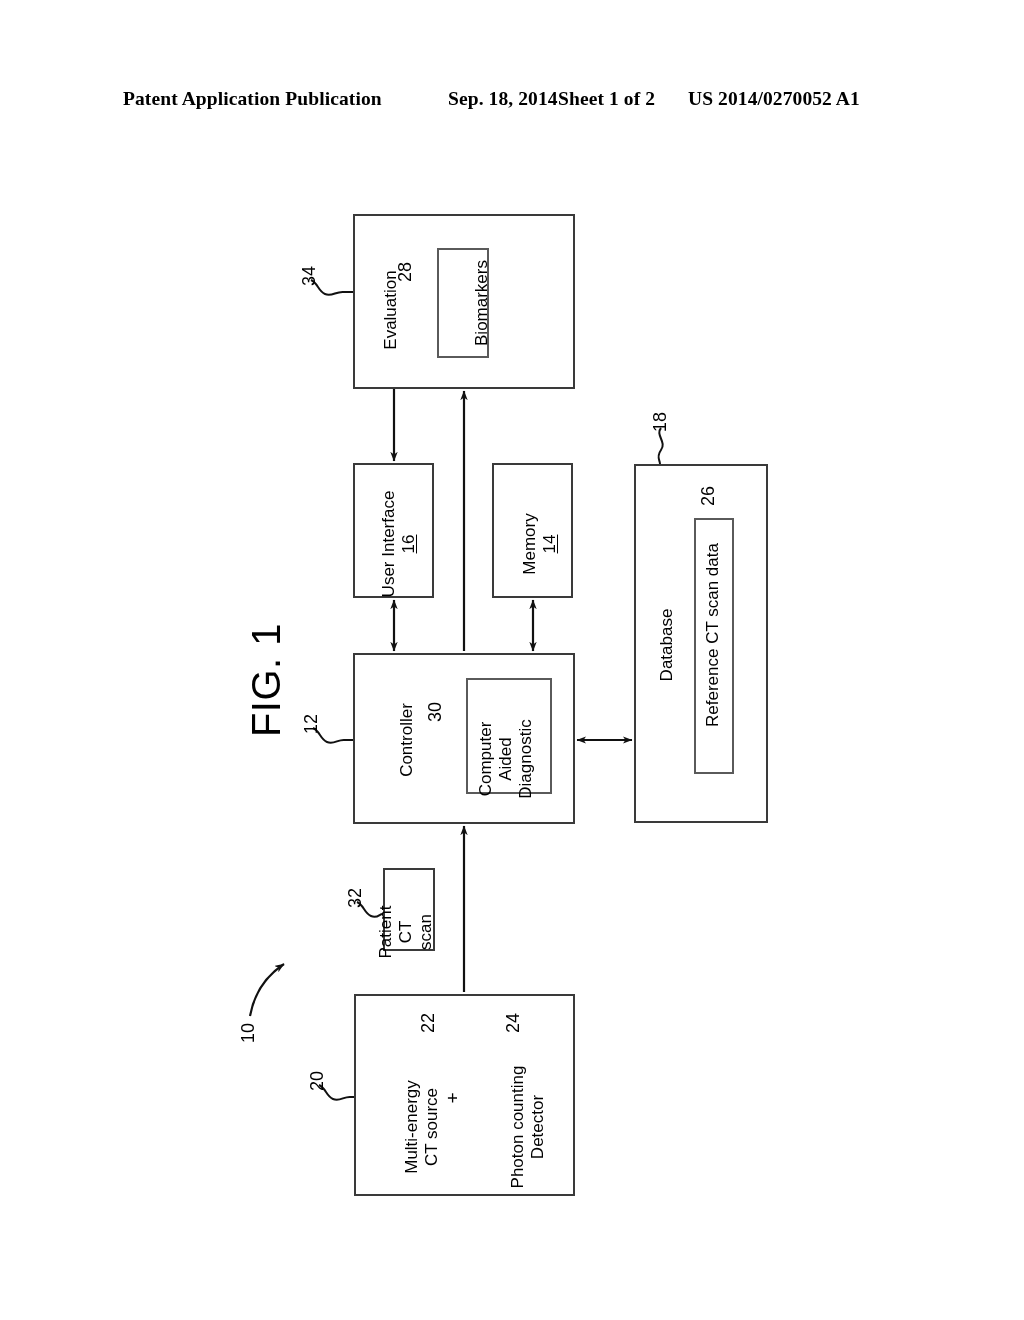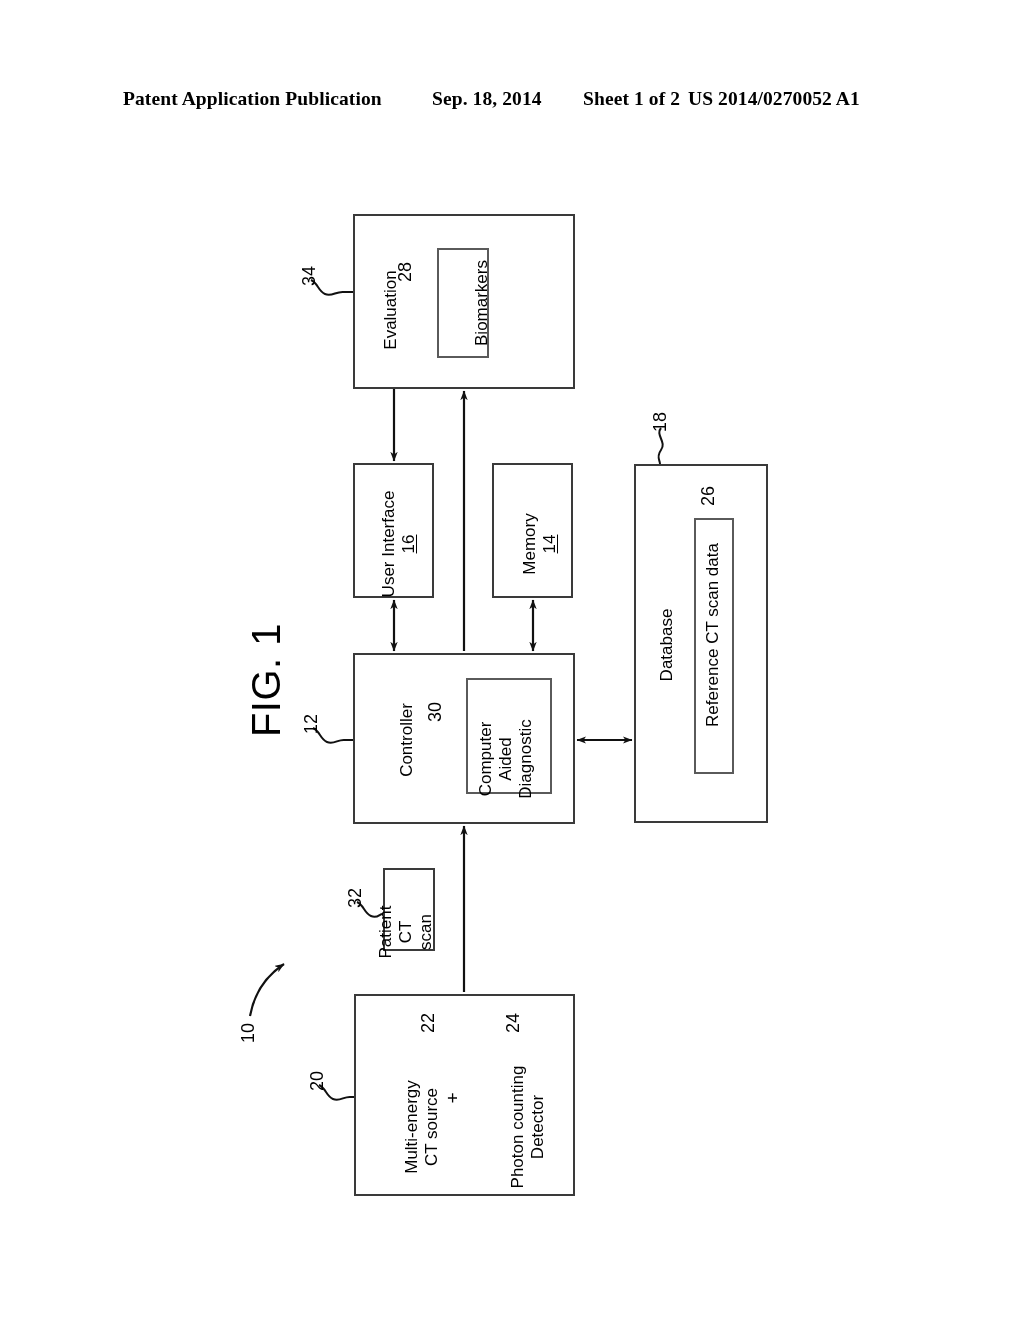--- a/index.html
+++ b/index.html
@@ -24,22 +24,22 @@
     top: 88px;
     width: 860px;
     height: 30px;
     font-family: "Liberation Serif", serif;
     font-weight: bold;
     font-size: 19.5px;
     letter-spacing: 0.1px;
     white-space: nowrap;
   }
   #patent-header .hdr-pub   { position: absolute; left: 123px;  top: 0; }
-  #patent-header .hdr-date  { position: absolute; left: 432px;  top: 0; }
-  #patent-header .hdr-sheet { position: absolute; left: 558px;  top: 0; margin-left: 25px; }
+  #patent-header .hdr-date  { position: absolute; left: 448px;  top: 0; }
+  #patent-header .hdr-sheet { position: absolute; left: 558px;  top: 0; }
   #patent-header .hdr-num   { position: absolute; left: 688px;  top: 0; }
 
   
   .rot {
     position: absolute;
     transform-origin: 50% 50%;
     transform: rotate(-90deg);
     white-space: nowrap;
     text-align: center;
     line-height: 1.18;

